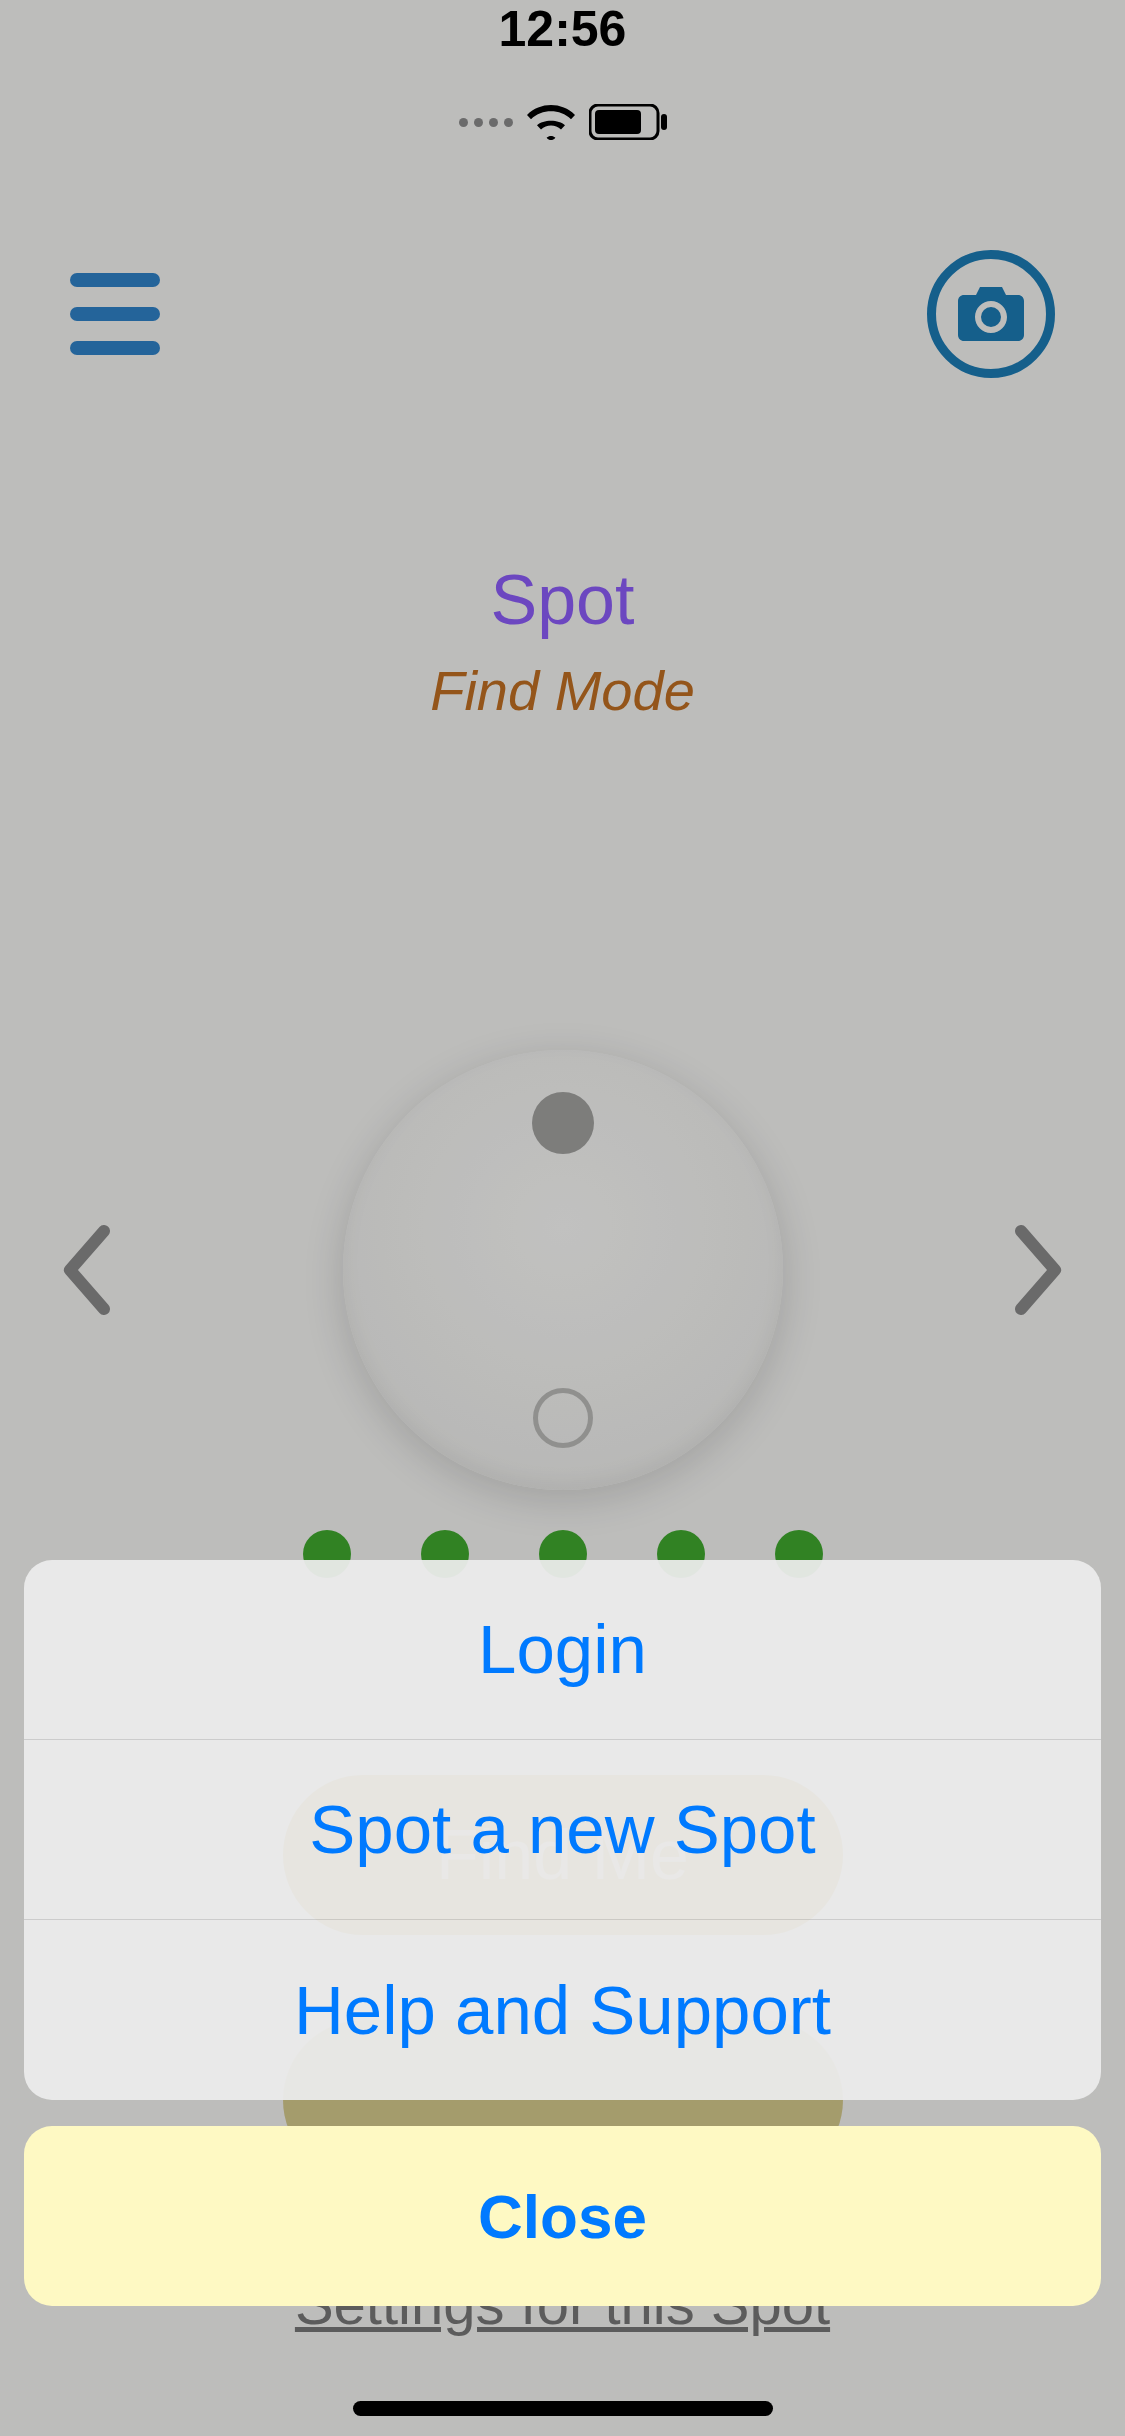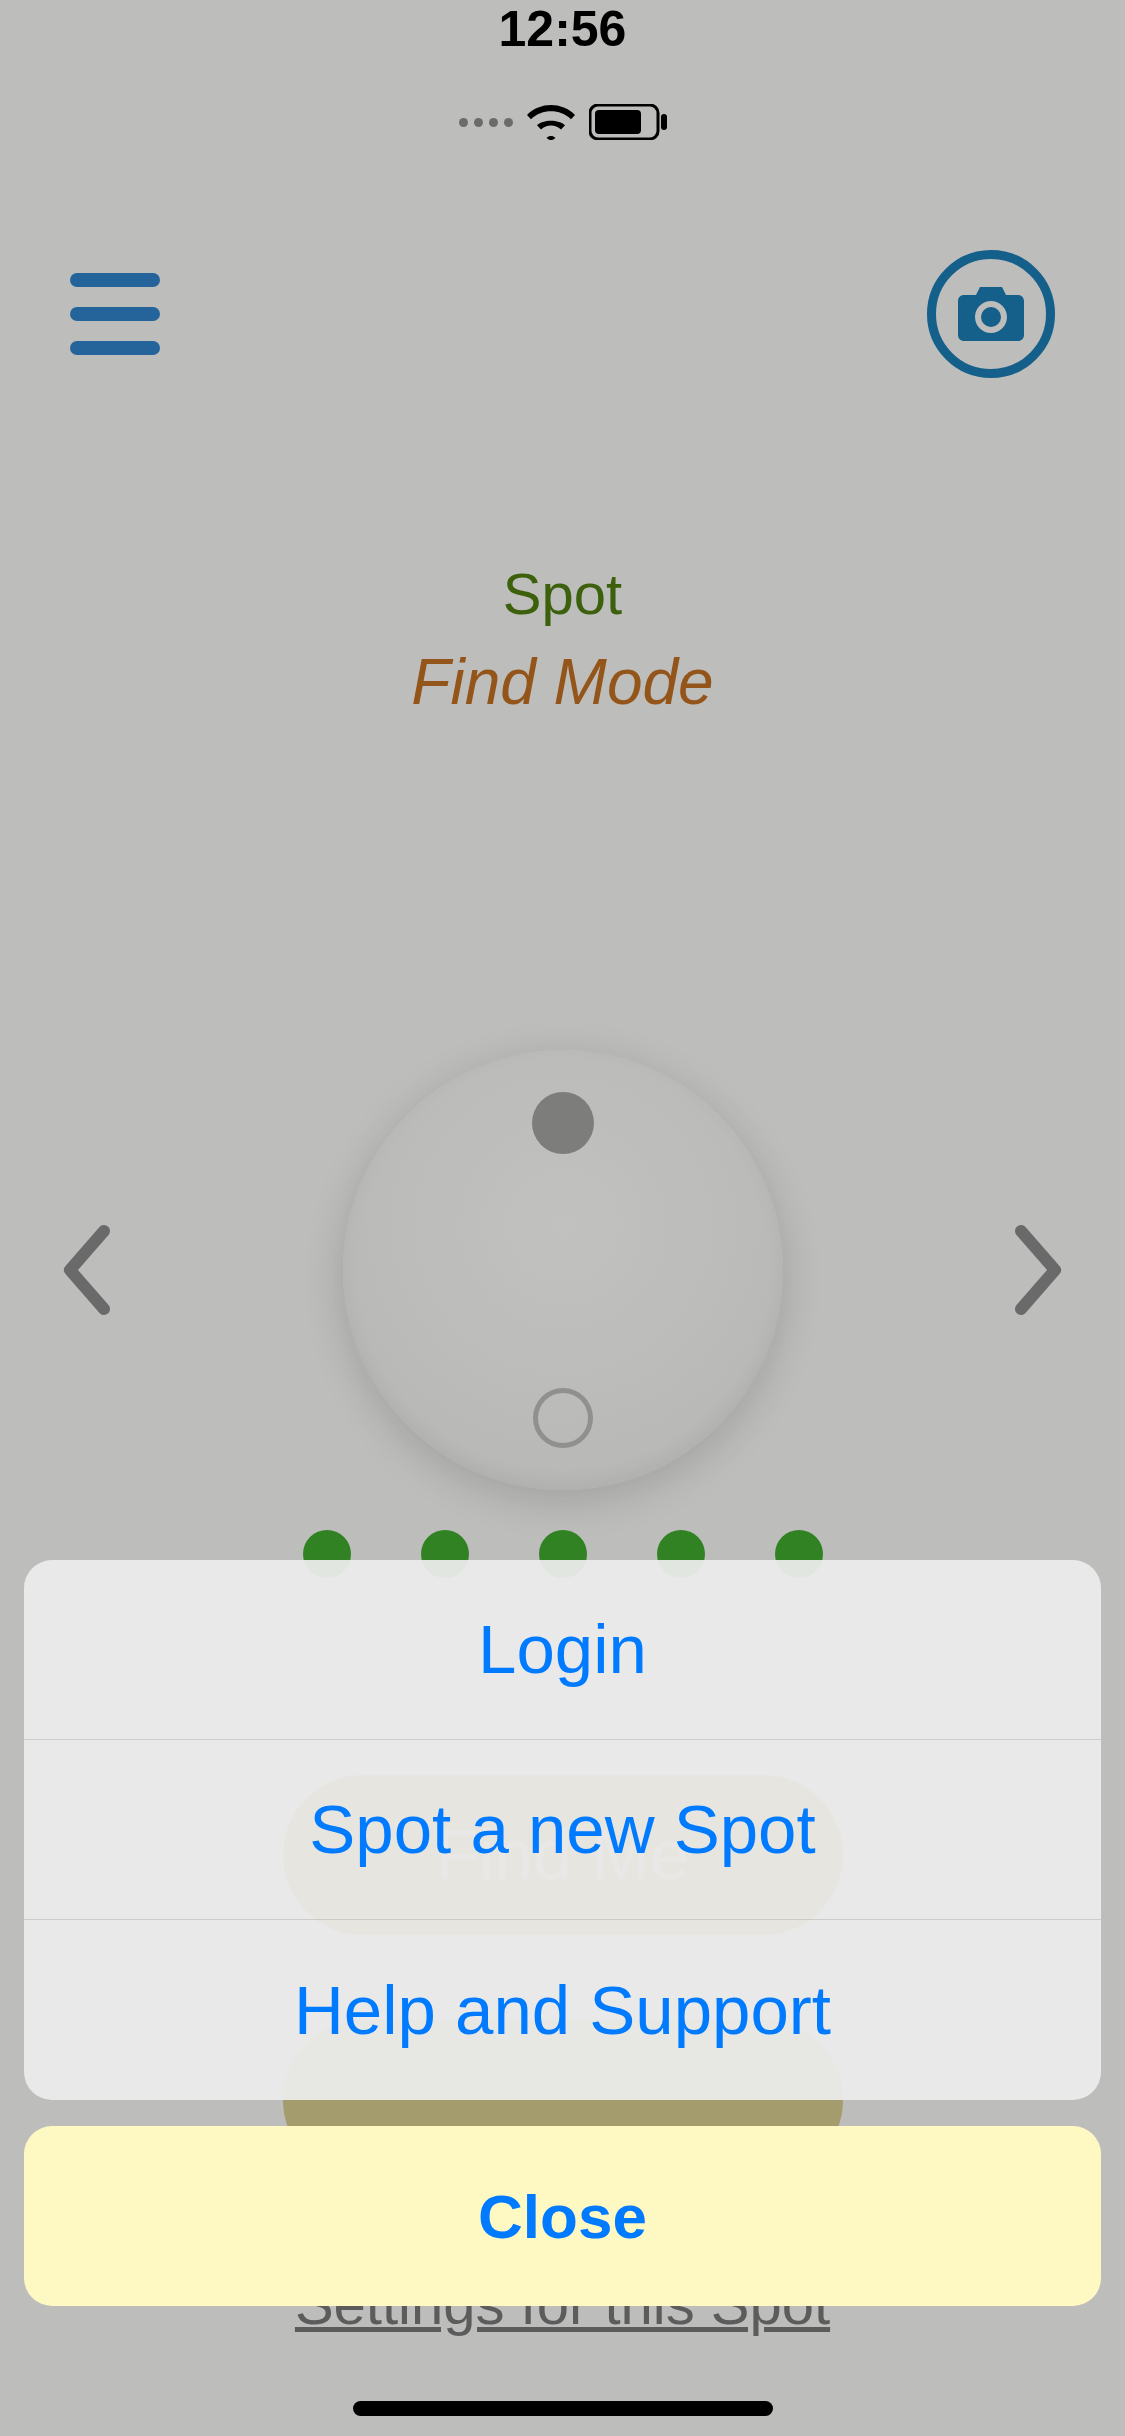--- a/index.html
+++ b/index.html
@@ -97,26 +97,26 @@
     
     .titles {
       position: absolute;
       top: 560px;
       left: 0;
       right: 0;
       text-align: center;
       z-index: 2;
     }
     .device-title {
-      font-size: 58px;
-      color: #4d7c0f;
+      font-size: 70px;
+      color: #8b5cf6;
       font-weight: 400;
     }
     .mode-subtitle {
-      font-size: 64px;
+      font-size: 56px;
       color: #be6e22;
       font-style: italic;
       margin-top: 18px;
     }
     
     .carousel {
       position: absolute;
       top: 1050px;
       left: 0; right: 0;
       display:flex;

